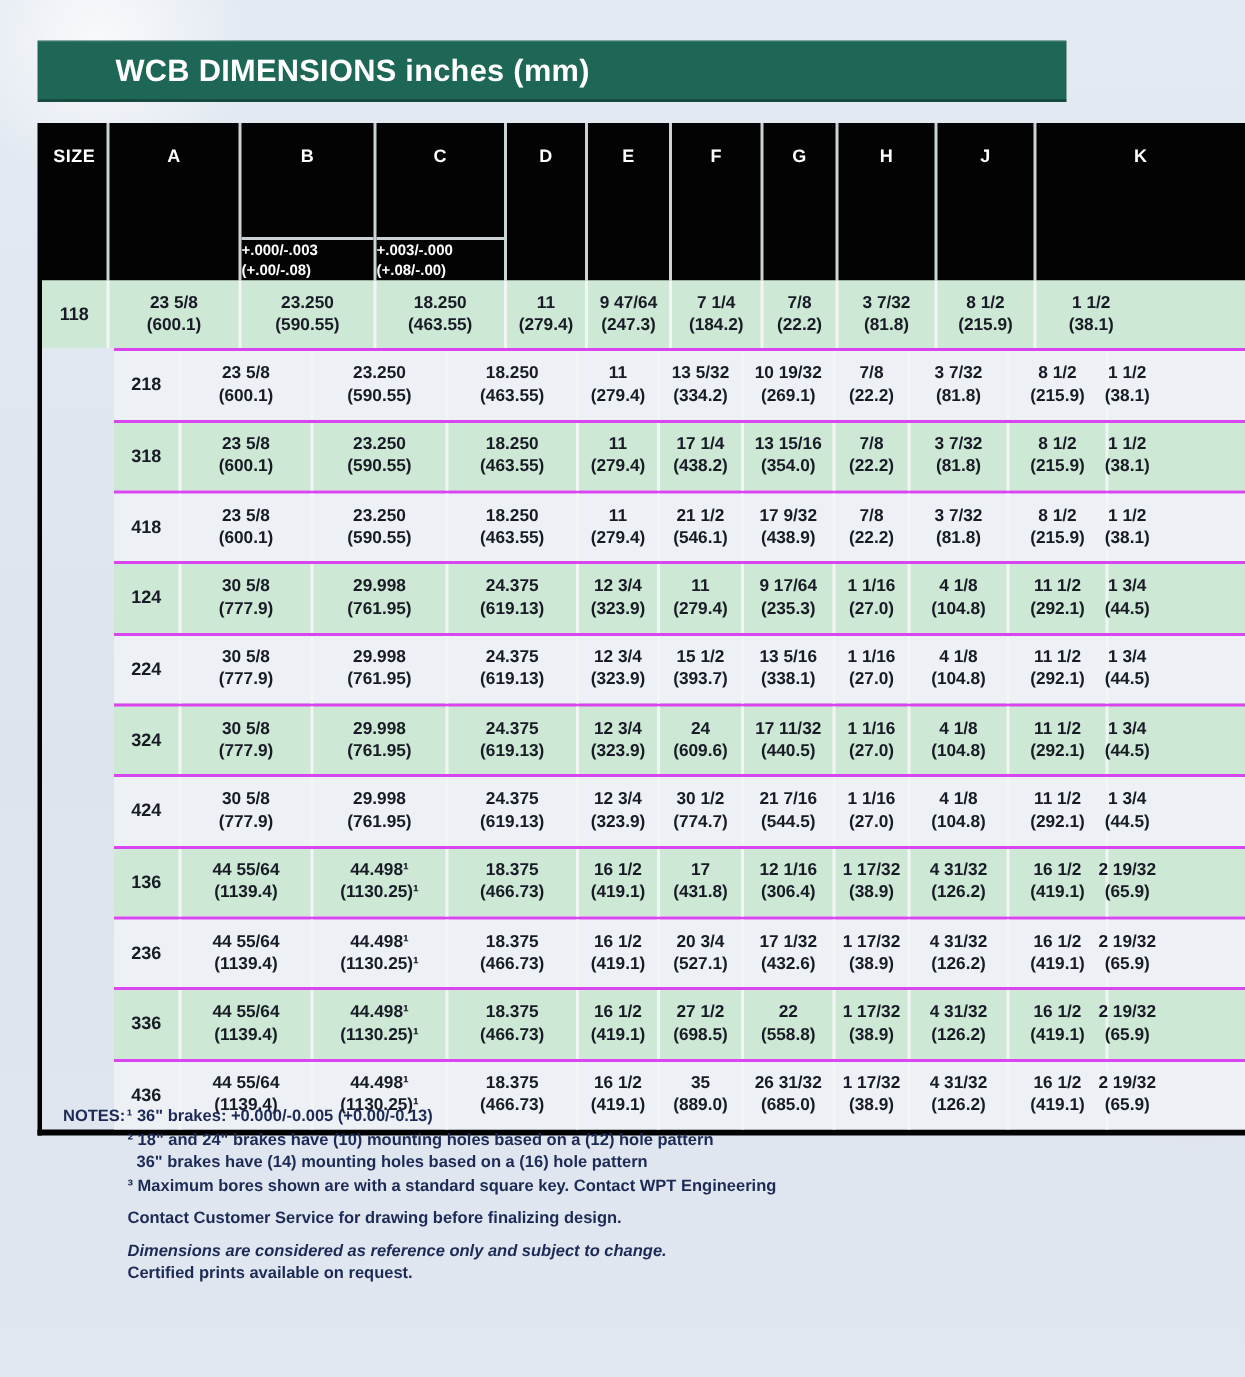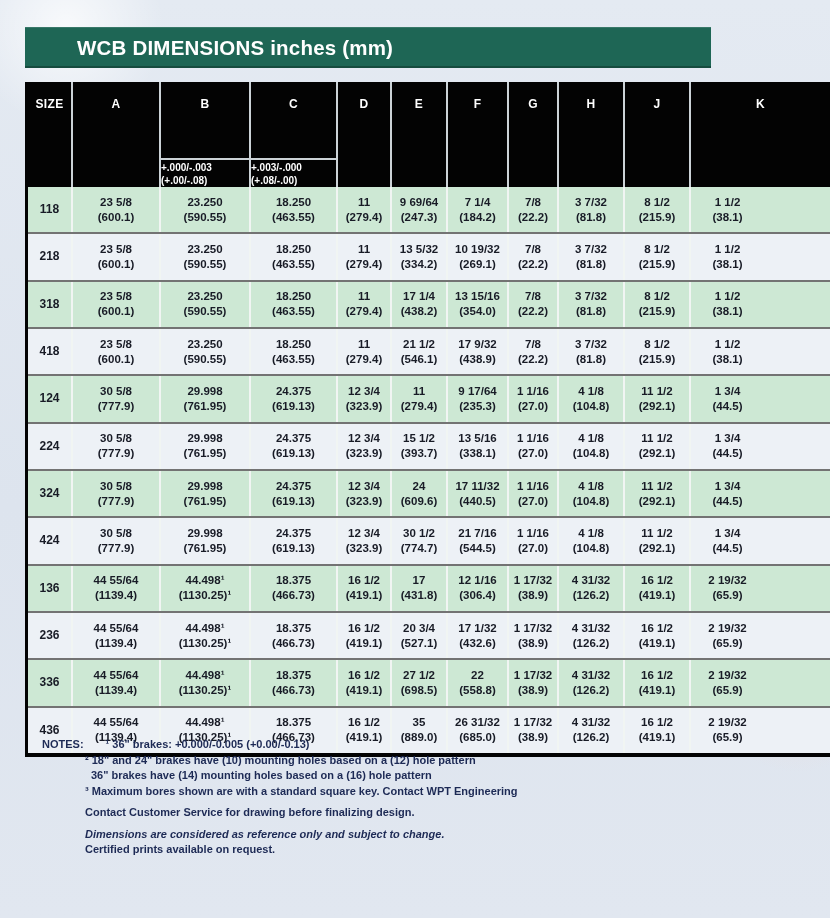--- a/index.html
+++ b/index.html
@@ -44,39 +44,39 @@
     height:61px; display:flex; justify-content:center; align-items:flex-start;
     padding-top:15px; color:#fff; font-weight:bold; font-size:12px; letter-spacing:.3px;
   }
   .hcell .tol {
     flex:1; border-top:2px solid #ccd3d7;
     display:flex; flex-direction:column; justify-content:center; align-items:flex-start;
     color:#fff; font-weight:bold; font-size:10px; line-height:13px; text-align:center;
   }
   
   .trow { height:45.33px; }
-  .trow + .trow { border-top:2px solid #737373; }
+  .trow + .trow { border-top:2px solid #d946ef;margin-left:48px; }
   .trow.green { background:var(--green,#cde8d4); }
   .trow.alt   { background:var(--alt,#edf1f6); }
   .cell {
     display:flex; flex-direction:column; justify-content:center; align-items:center;
     min-width:0; font-weight:bold; font-size:11.5px; line-height:15px;
     color:#181b26; text-align:center; white-space:nowrap;
   }
   .cell + .cell { border-left:2px solid #f1f5f3; }
   .cell.k { padding-right:66px; box-sizing:border-box; }
   .sizecell { font-size:12px; }
 
   
   .notes {
     position:absolute; left:42px; top:737px;
     font-weight:bold; font-size:11px; line-height:15.5px;
     color:#1d2a55;
   }
-  .notes .lbl { margin-right:22px; }
+  .notes .lbl { margin-right:1px; }
   .ind  { margin-left:43px; }
   .ind2 { margin-left:49px; }
   .gap  { margin-top:6px; }
   .italic { font-style:italic; }
 </style>
 </head>
 <body style="--teal: #1e6655; --black: #030303; --green: #cde8d4; --alt: #edf1f6;">
 
 <div class="page">
 
@@ -141,21 +141,21 @@
           </div>
           <div class="cell">
             <div>18.250</div>
             <div>(463.55)</div>
           </div>
           <div class="cell">
             <div>11</div>
             <div>(279.4)</div>
           </div>
           <div class="cell">
-            <div>9 69/64</div>
+            <div>9 47/64</div>
             <div>(247.3)</div>
           </div>
           <div class="cell">
             <div>7 1/4</div>
             <div>(184.2)</div>
           </div>
           <div class="cell">
             <div>7/8</div>
             <div>(22.2)</div>
           </div>

